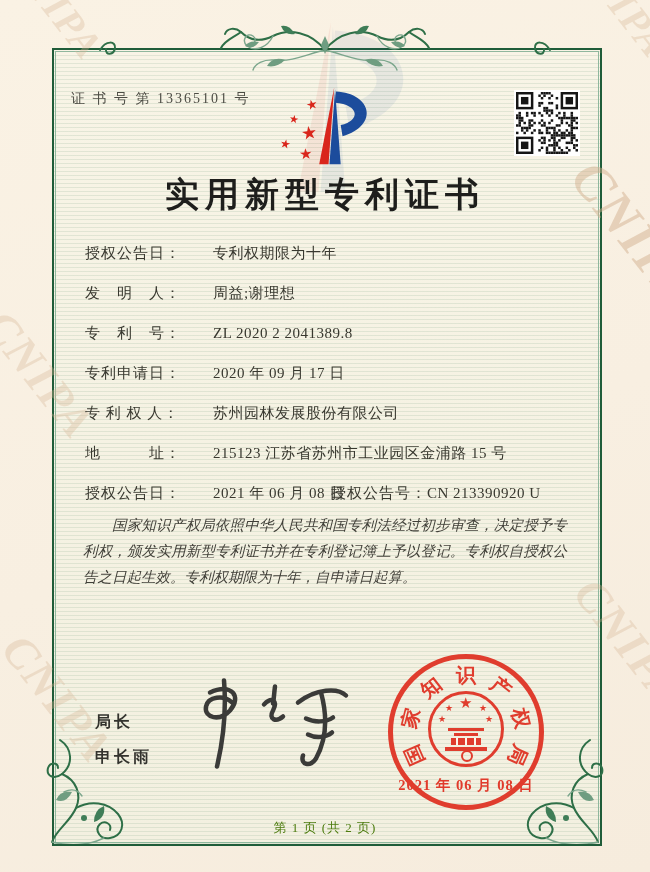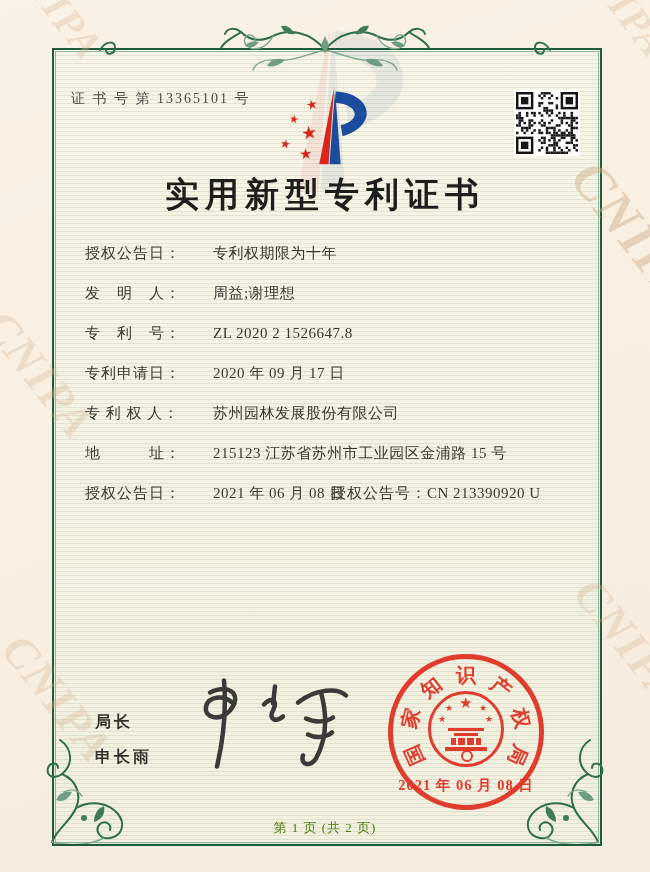--- a/index.html
+++ b/index.html
@@ -383,37 +383,38 @@
     <h1 class="title">实用新型专利证书</h1>
 
     <div class="fields">
       <div class="field-row">
         <span class="field-label">授权公告日：</span><span class="field-value">专利权期限为十年</span>
       </div>
       <div class="field-row">
         <span class="field-label">发　明　人：</span><span class="field-value">周益;谢理想</span>
       </div>
       <div class="field-row">
-        <span class="field-label">专　利　号：</span><span class="field-value">ZL 2020 2 1526647.8</span>
+        <span class="field-label">专　利　号：</span><span class="field-value">ZL 2020 2 2041389.8</span>
       </div>
       <div class="field-row">
         <span class="field-label">专利申请日：</span><span class="field-value">2020 年 09 月 17 日</span>
       </div>
       <div class="field-row">
         <span class="field-label">专 利 权 人：</span><span class="field-value">苏州园林发展股份有限公司</span>
       </div>
       <div class="field-row">
         <span class="field-label">地　　　址：</span><span class="field-value">215123 江苏省苏州市工业园区金浦路 15 号</span>
       </div>
       <div class="field-row">
         <span class="field-label">授权公告日：</span><span class="field-value w7">2021 年 06 月 08 日</span><span class="grant-label">授权公告号：</span><span class="field-value">CN 213390920 U</span>
       </div>
     </div>
 
     <div class="paras">
+      <p>国家知识产权局依照中华人民共和国专利法经过初步审查，决定授予专利权，颁发实用新型专利证书并在专利登记簿上予以登记。专利权自授权公告之日起生效。专利权期限为十年，自申请日起算。</p>
     </div>
 
     <div class="signer">
       <div>局长</div>
       <div>申长雨</div>
     </div>
 
     <svg class="signature" viewBox="0 0 170 100">
       <g fill="none" stroke="#222" stroke-width="4.5" stroke-linecap="round" opacity="0.88">
         <path d="M30,18 C52,8 62,22 50,36 C40,47 24,44 26,32 C28,22 44,20 52,28"></path>

